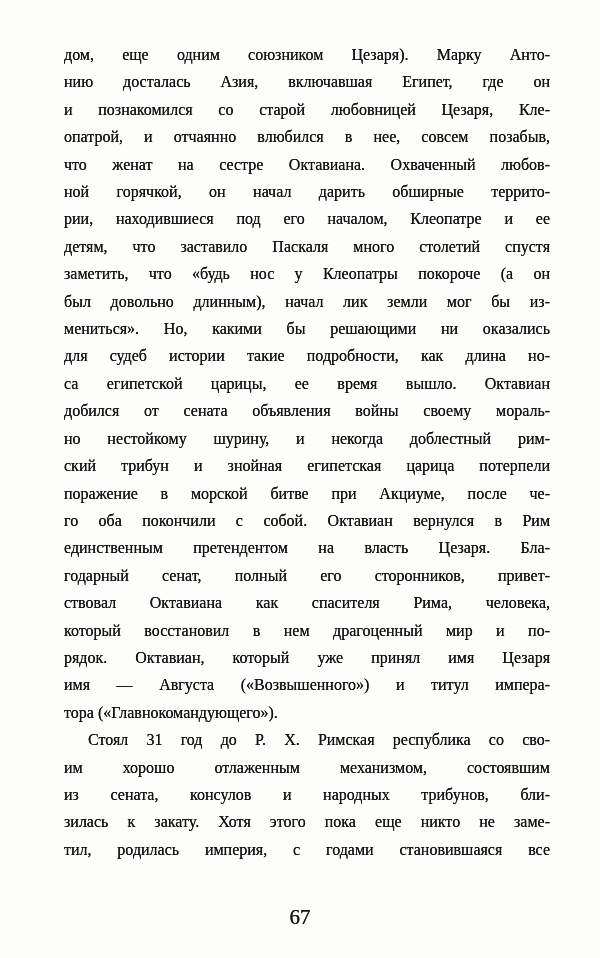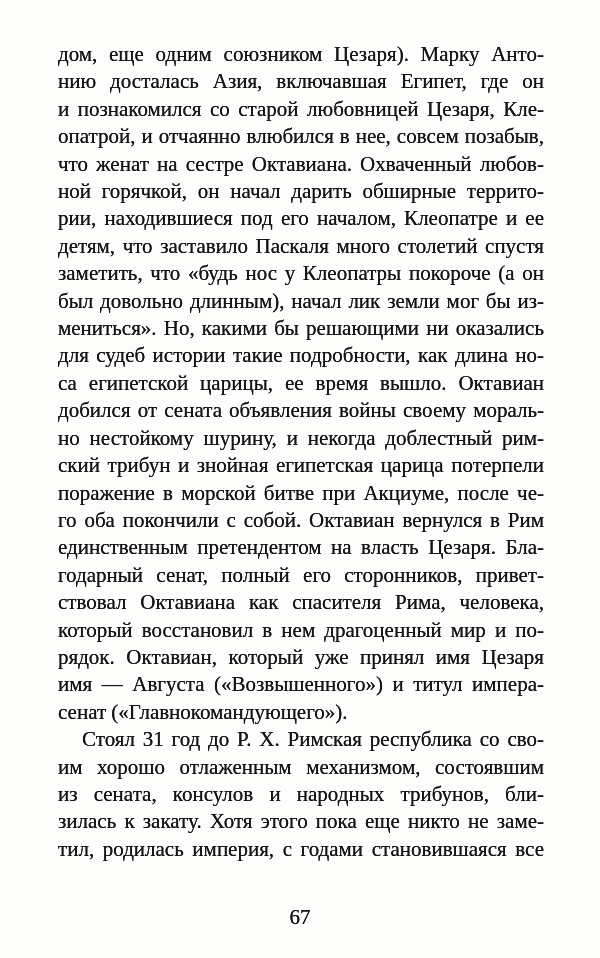--- a/index.html
+++ b/index.html
@@ -11,24 +11,24 @@
     position: relative;
     width: 600px;
     height: 958px;
     background: #fdfdfc;
     font-family: "Liberation Serif", "DejaVu Serif", serif;
     color: #151515;
     overflow: hidden;
   }
   .text-block {
     position: absolute;
-    left: 58px;
+    left: 64px;
     top: 41px;
     width: 486px;
-    font-size: 21px;
+    font-size: 16px;
     line-height: 27.4px;
     text-shadow: 0 0 0.5px currentColor; 
   }
   .ln {
     text-align: justify;
     text-align-last: justify;
   }
   .ln.flush {
     text-align: left;
     text-align-last: left;
@@ -69,21 +69,21 @@
     <div class="ln">но нестойкому шурину, и некогда доблестный рим-</div>
     <div class="ln">ский трибун и знойная египетская царица потерпели</div>
     <div class="ln">поражение в морской битве при Акциуме, после че-</div>
     <div class="ln">го оба покончили с собой. Октавиан вернулся в Рим</div>
     <div class="ln">единственным претендентом на власть Цезаря. Бла-</div>
     <div class="ln">годарный сенат, полный его сторонников, привет-</div>
     <div class="ln">ствовал Октавиана как спасителя Рима, человека,</div>
     <div class="ln">который восстановил в нем драгоценный мир и по-</div>
     <div class="ln">рядок. Октавиан, который уже принял имя Цезаря</div>
     <div class="ln">имя — Августа («Возвышенного») и титул импера-</div>
-    <div class="ln flush">сенат («Главнокомандующего»).</div>
+    <div class="ln flush">тора («Главнокомандующего»).</div>
     <div class="ln ind">Стоял 31 год до Р. Х. Римская республика со сво-</div>
     <div class="ln">им хорошо отлаженным механизмом, состоявшим</div>
     <div class="ln">из сената, консулов и народных трибунов, бли-</div>
     <div class="ln">зилась к закату. Хотя этого пока еще никто не заме-</div>
     <div class="ln">тил, родилась империя, с годами становившаяся все</div>
   </div>
   <div class="pagenum">67</div>
 </div>
 
 </body></html>

